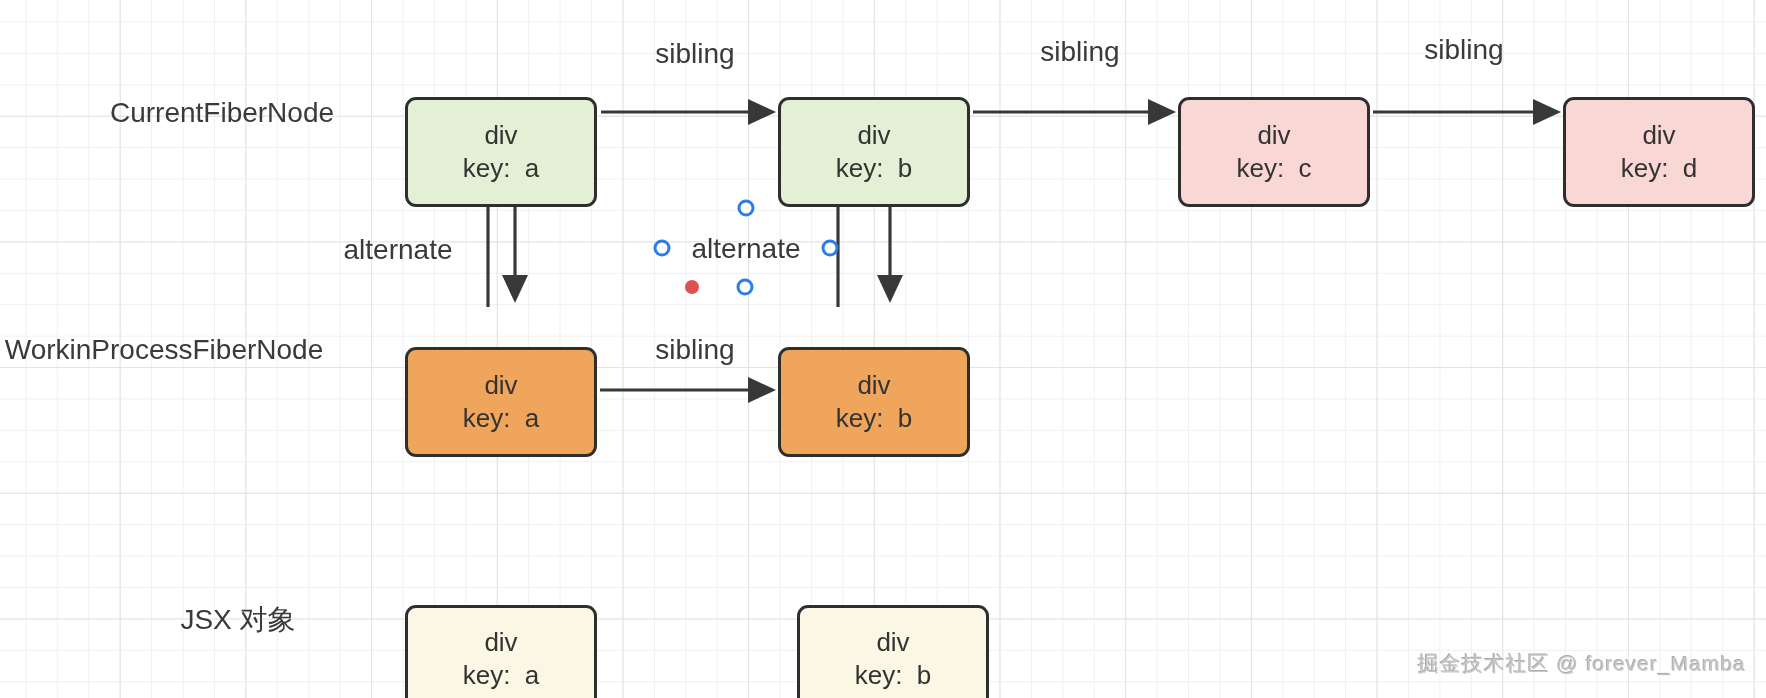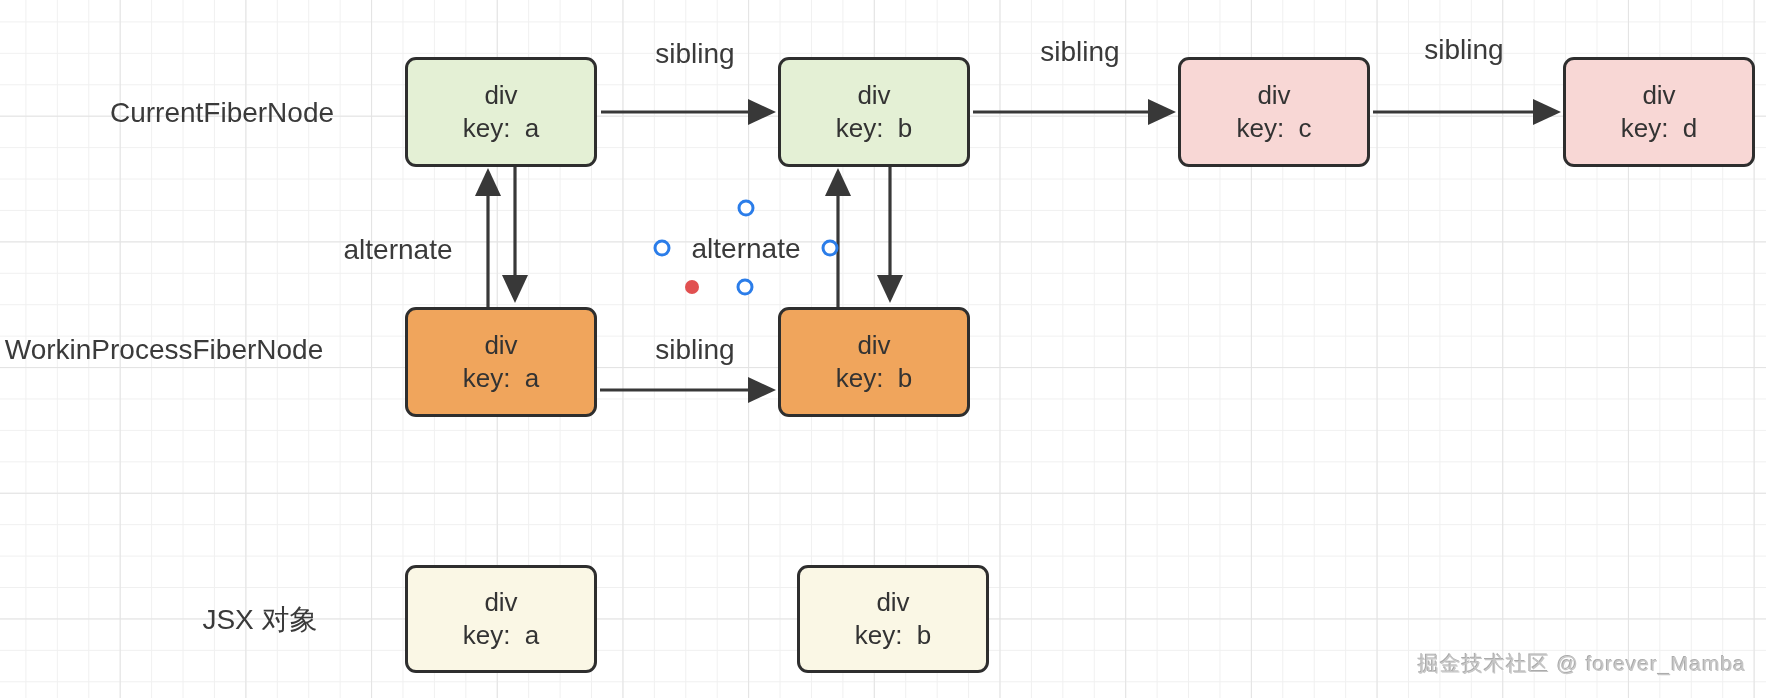--- a/index.html
+++ b/index.html
@@ -25,20 +25,21 @@
     position:absolute;
     width:192px;height:110px;
     box-sizing:border-box;
     border:3px solid #2e2e2e;
     border-radius:11px;
     display:flex;flex-direction:column;
     align-items:center;justify-content:center;
     font-size:26px;font-weight:500;color:#333;
     line-height:33px;
     white-space:pre;
+    margin-top:40px;
   }
   .node.green{background:#e4f0d5;}
   .node.orange{background:#f0a55c;}
   .node.pink{background:#f8d7d5;}
   .node.cream{background:#faf7e5;}
   .rowlabel,.elabel{
     position:absolute;
     transform:translate(-50%,-50%);
     font-size:28px;font-weight:500;color:#3a3a3a;
     white-space:nowrap;
@@ -101,21 +102,21 @@
 
     <circle cx="746" cy="208" r="7" fill="#ffffff" stroke="#2b7de9" stroke-width="3"></circle>
     <circle cx="662" cy="248" r="7" fill="#ffffff" stroke="#2b7de9" stroke-width="3"></circle>
     <circle cx="830" cy="248" r="7" fill="#ffffff" stroke="#2b7de9" stroke-width="3"></circle>
     <circle cx="745" cy="287" r="7" fill="#ffffff" stroke="#2b7de9" stroke-width="3"></circle>
     <circle cx="692" cy="287" r="7" fill="#e15050"></circle>
   </svg>
 
   <div class="rowlabel" style="left:222px;top:113px">CurrentFiberNode</div>
   <div class="rowlabel" style="left:164px;top:350px">WorkinProcessFiberNode</div>
-  <div class="rowlabel" style="left:260px;top:620px">JSX 对象</div>
+  <div class="rowlabel" style="left:238px;top:620px">JSX 对象</div>
 
   <div class="elabel" style="left:695px;top:54px">sibling</div>
   <div class="elabel" style="left:1080px;top:52px">sibling</div>
   <div class="elabel" style="left:1464px;top:50px">sibling</div>
   <div class="elabel" style="left:695px;top:350px">sibling</div>
   <div class="elabel" style="left:398px;top:250px">alternate</div>
   <div class="elabel" style="left:746px;top:249px">alternate</div>
 
   <div class="node green" style="left:405px;top:57px">
     <span>div</span>

